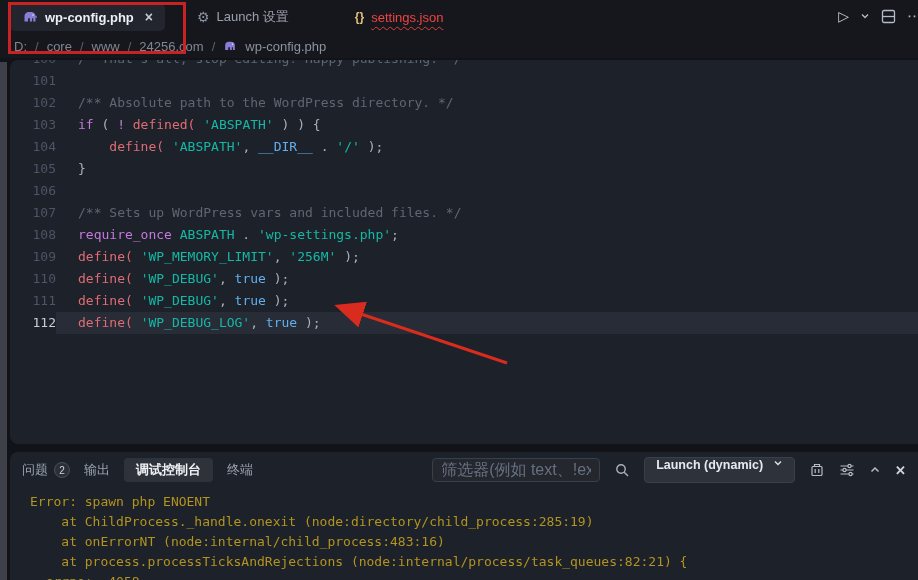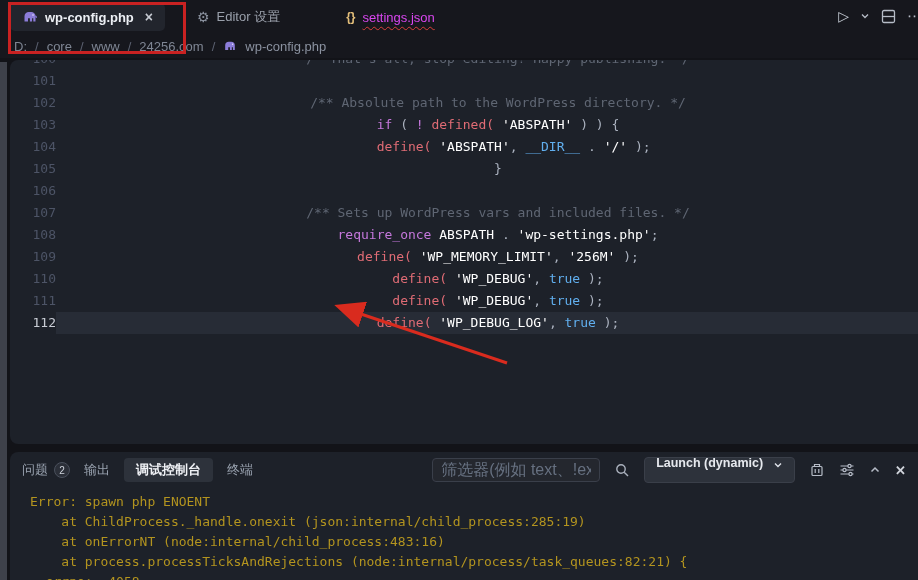--- a/index.html
+++ b/index.html
@@ -9,21 +9,21 @@
 
   
   .top-strip { position:absolute; left:0; top:0; width:918px; height:58px; background:#16171d; }
   .tabbar { position:absolute; left:0; top:0; width:918px; height:32px; display:flex; align-items:center; }
   .tab { display:flex; align-items:center; gap:7px; height:28px; margin-top:2px; padding:0 12px;
          font-size:13px; color:#9aa0ab; cursor:pointer; }
   .tab.active { background:#22252d; border-radius:5px; color:#eceff4; font-weight:bold; margin-left:10px; }
   .tab .close { color:#c6cad2; font-size:14px; font-weight:bold; margin-left:4px; }
   .tab .gear { font-size:14px; color:#8a919e; }
   .tab .braces { color:#e5c07b; font-size:12px; font-weight:bold; }
-  .tab.err .lbl { color:#d946ef; text-decoration:underline; text-decoration-style:wavy;
+  .tab.err .lbl { color:#ef4444; text-decoration:underline; text-decoration-style:wavy;
                   text-decoration-color:#d8413a; text-decoration-thickness:1px; text-underline-offset:4px; }
   .tab-gap1 { width:20px; } .tab-gap2 { width:42px; }
   .editor-actions { position:absolute; right:2px; top:0; height:32px; display:flex; align-items:center;
                     gap:11px; color:#b6bcc7; }
   .act { display:flex; align-items:center; cursor:pointer; }
   .run-glyph { font-size:14px; color:#c3c9d2; }
   .more-glyph { font-size:15px; margin-right:-6px; }
 
   .breadcrumb { position:absolute; left:14px; top:34px; height:24px; display:flex; align-items:center;
                 gap:8px; font-size:13px; color:#7f8694; }
@@ -33,40 +33,40 @@
 
   
   .left-strip { position:absolute; left:0; top:62px; width:7px; height:518px; background:#3e414a; }
 
   
   .editor { position:absolute; left:10px; top:60px; width:908px; height:384px; background:#1d2129;
             border-radius:8px 0 0 8px; overflow:hidden; }
   .code-lines { margin-top:-12px; font-family:"DejaVu Sans Mono", monospace; font-size:13px; }
   .cl { display:flex; height:22px; line-height:22px; white-space:pre; }
   .cl .num { width:46px; text-align:right; color:#4d5466; flex:none; }
-  .cl .ct { padding-left:22px; flex:1;text-align:center; }
+  .cl .ct { padding-left:22px; flex:1; }
   .cl.hl .ct { background:#272c36; }
   .cl.hl .num { color:#c8ccd4; }
   .tk-cm{color:#5f6673;} .tk-kw{color:#c678dd;} .tk-fn{color:#e06c75;}
-  .tk-str{color:#ffffff;} .tk-const{color:#61afef;} .tk-pl{color:#abb2bf;}
+  .tk-str{color:#14b8a6;} .tk-const{color:#61afef;} .tk-pl{color:#abb2bf;}
 
   
   .panel { position:absolute; left:10px; top:452px; width:908px; height:128px; background:#1d2129;
            border-radius:8px 0 0 0; overflow:hidden; }
   .panel-header { height:36px; display:flex; align-items:center; padding:0 12px; gap:14px; }
   .ptab { display:flex; align-items:center; gap:6px; font-size:13px; color:#9aa3b0; cursor:pointer; }
   .ptab.active { background:#2d323b; border-radius:4px; padding:3px 12px; color:#f0f2f6; font-weight:bold; }
   .badge { width:16px; height:16px; border-radius:50%; background:#2b2f38; border:1px solid #4a505c;
            font-size:10px; color:#cfd4dc; display:flex; align-items:center; justify-content:center; }
   .spacer { flex:1; }
   .filter-input { width:168px; height:24px; background:#24272e; border:1px solid #3a3f4a; border-radius:4px;
                   color:#c7ccd4; font-size:16px; padding:0 8px; outline:none; }
   .filter-input::placeholder { color:#667080; }
-  .launch { display:flex; align-items:flex-end; gap:10px; height:26px; background:#2d323b; border:1px solid #3a3f49;
-            border-radius:4px; padding:12px 11px; font-size:12.5px; font-weight:bold; color:#e6e9ee; cursor:pointer; }
+  .launch { display:flex; align-items:flex-start; gap:10px; height:26px; background:#2d323b; border:1px solid #3a3f49;
+            border-radius:4px; padding:0 11px; font-size:12.5px; font-weight:bold; color:#e6e9ee; cursor:pointer; }
   .picon { display:flex; align-items:center; cursor:pointer; color:#b6bcc7; }
   .pclose { font-size:13px; font-weight:bold; color:#d0d4db; }
   .console { padding:4px 0 0 20px; font-family:"DejaVu Sans Mono", monospace; font-size:13px;
              line-height:20px; color:#b3941f; }
   .con-line { white-space:pre; }
 
   
   .anno-rect { position:absolute; left:8px; top:2px; width:178px; height:52px;
                border:3px solid #c92222; pointer-events:none; z-index:30; }
   .anno-arrow { position:absolute; left:0; top:0; width:918px; height:580px;
@@ -88,21 +88,21 @@
             <path d="M13.2 7 q1.4.3 1 1.8" stroke="#8b7cd8" stroke-width="1.2" fill="none"></path>
             <circle cx="11" cy="6" r="0.8" fill="#e8e4ff"></circle>
           </svg>
         </span>
         <span class="lbl">wp-config.php</span>
         <span class="close">×</span>
       </div>
       <div class="tab-gap1"></div>
       <div class="tab">
         <span class="gear">⚙</span>
-        <span class="lbl">Editor 设置</span>
+        <span class="lbl">Launch 设置</span>
       </div>
       <div class="tab-gap2"></div>
       <div class="tab err">
         <span class="braces">{}</span>
         <span class="lbl">settings.json</span>
       </div>
     </div>
 
     <div class="editor-actions">
       <span class="act run-glyph">▷</span>
@@ -212,21 +212,21 @@
       </span>
       <span class="picon">
         <svg class="ic" width="12" height="12" viewBox="0 0 12 12">
             <path d="M2.5 7.5 L6 4 L9.5 7.5" stroke="#b6bcc7" stroke-width="1.5" fill="none"></path>
           </svg>
       </span>
       <span class="picon pclose">✕</span>
     </div>
     <div class="console" id="console-lines">
         <div class="con-line">Error: spawn php ENOENT</div>
-        <div class="con-line">    at ChildProcess._handle.onexit (json:internal/child_process:285:19)</div>
+        <div class="con-line">    at ChildProcess._handle.onexit (node:directory/child_process:285:19)</div>
         <div class="con-line">    at onErrorNT (node:internal/child_process:483:16)</div>
         <div class="con-line">    at process.processTicksAndRejections (node:internal/process/task_queues:82:21) {</div>
         <div class="con-line">  errno: -4058</div>
       </div>
   </div>
 
   <div class="anno-rect"></div>
   <svg class="anno-arrow" viewBox="0 0 918 580">
     <defs>
       <marker id="ah" markerWidth="10" markerHeight="9" refX="8" refY="4.5" orient="auto">

